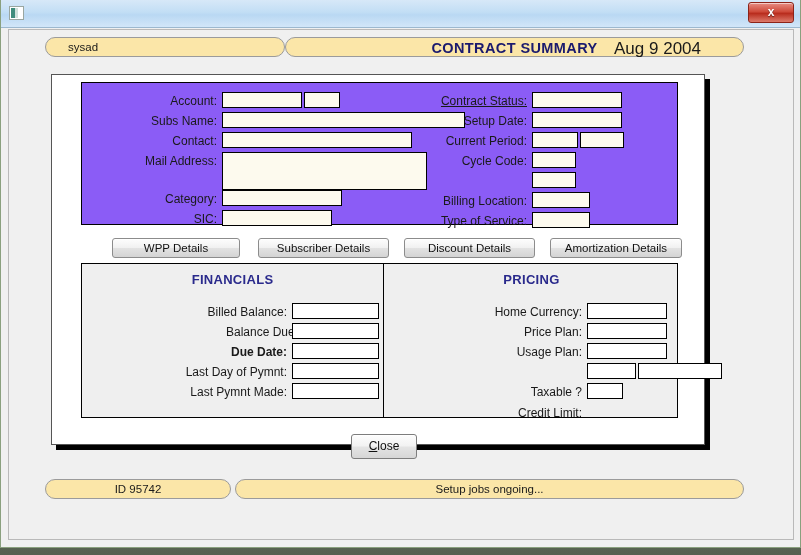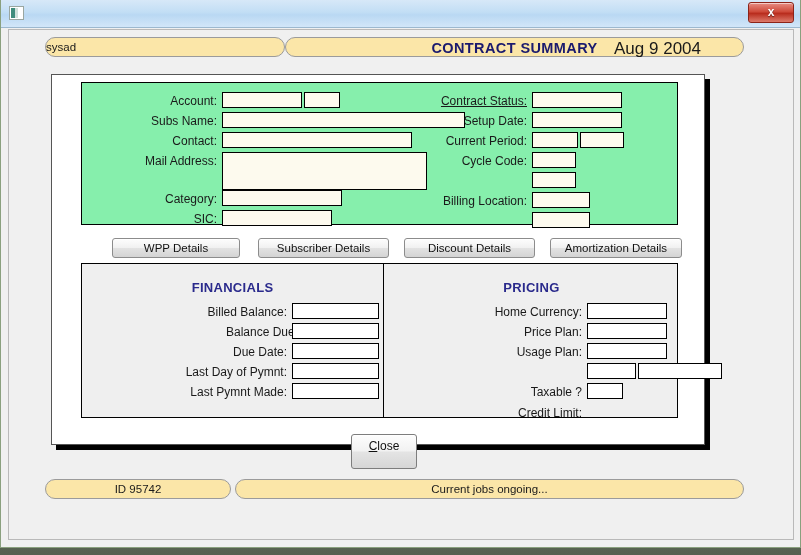--- a/index.html
+++ b/index.html
@@ -73,21 +73,21 @@
   .pill {
     position: absolute;
     background: #fbe6a8;
     border: 1px solid #9b9b9b;
     border-radius: 11px;
     height: 20px;
     line-height: 18px;
     font-size: 11.5px;
     color: #1a1a1a;
   }
-  #pill-user  { left: 36px;  top: 7px; width: 240px; }
+  #pill-user  { left: 36px;  top: 7px; width: 240px; padding-left: 22px; }
   #pill-title { left: 276px; top: 7px; width: 459px; }
   #title-text {
     position: absolute;
     left: 0; right: 0; top: 1px;
     text-align: center;
     font-size: 14.5px;
     font-weight: bold;
     color: #1a1a6e;
     letter-spacing: .4px;
   }
@@ -106,21 +106,21 @@
     background: #ffffff;
     border: 1px solid #555555;
     box-shadow: 5px 5px 0 0 #000000;
   }
 
   
   #top-panel {
     position: absolute;
     left: 29px; top: 7px;
     width: 597px; height: 143px;
-    background: #86efac;
+    background: #8b5cf6;
     border: 1px solid #000000;
   }
 
   
   .lbl {
     position: absolute;
     font-size: 12px;
     color: #1a1a1a;
     text-align: right;
     white-space: nowrap;
@@ -163,30 +163,29 @@
     background: #000000;
   }
   .sect-title {
     position: absolute;
     top: 8px;
     font-size: 13px;
     font-weight: bold;
     color: #2a2a8c;
     text-align: center;
     letter-spacing: .3px;
-    margin-top: 8px;
   }
   #fin-title { left: 0;   width: 301px; }
   #prc-title { left: 302px; width: 295px; }
 
   
   #close-action {
     position: absolute;
     left: 342px; top: 404px;
-    width: 66px; height: 35px;
+    width: 66px; height: 25px;
     background: linear-gradient(180deg,#fdfdfd 0%, #f2f2f2 48%, #e4e4e4 52%, #d6d6d6 100%);
     border: 1px solid #7d7d7d;
     border-radius: 3px;
     font-size: 12px;
     color: #111;
     text-align: center;
     line-height: 23px;
     box-shadow: inset 0 1px 0 #fff;
   }
   #close-action u { text-decoration: underline; }
@@ -240,20 +239,21 @@
         <div class="fld" style="left:140px; top:49px; width:190px;"></div>
         <div class="fld" style="left:140px; top:69px; width:205px; height:38px;"></div>
         <div class="fld" style="left:140px; top:107px;width:120px;"></div>
         <div class="fld" style="left:140px; top:127px;width:110px;"></div>
 
         <div class="lbl" style="left:300px; top:11px; width:145px;text-decoration:underline;">Contract Status:</div>
         <div class="lbl" style="left:300px; top:31px; width:145px;">Setup Date:</div>
         <div class="lbl" style="left:300px; top:51px; width:145px;">Current Period:</div>
         <div class="lbl" style="left:300px; top:71px; width:145px;">Cycle Code:</div>
         <div class="lbl" style="left:300px; top:111px;width:145px;">Billing Location:</div>
+        <div class="lbl" style="left:300px; top:131px;width:145px;">Type of Service:</div>
 
         <div class="fld" style="left:450px; top:9px;  width:90px;"></div>
         <div class="fld" style="left:450px; top:29px; width:90px;"></div>
         <div class="fld" style="left:450px; top:49px; width:46px;"></div>
         <div class="fld" style="left:498px; top:49px; width:44px;"></div>
         <div class="fld" style="left:450px; top:69px; width:44px;"></div>
         <div class="fld" style="left:450px; top:89px; width:44px;"></div>
         <div class="fld" style="left:450px; top:109px;width:58px;"></div>
         <div class="fld" style="left:450px; top:129px;width:58px;"></div>
       </div>
@@ -264,21 +264,21 @@
       <div class="detbtn" style="left:498px; width:132px;">Amortization Details</div>
 
       <div id="low-panel">
         <div id="low-divider"></div>
 
         <div id="fin-panel">
           <div class="sect-title" id="fin-title">FINANCIALS</div>
 
           <div class="lbl" style="left:30px; top:41px; width:175px;">Billed Balance:</div>
           <div class="lbl" style="left:41px; top:61px; width:175px;">Balance Due:</div>
-          <div class="lbl" style="left:30px; top:81px; width:175px;">Due Date:</div>
+          <div class="lbl" style="left:30px; top:81px; width:175px;font-weight:bold;">Due Date:</div>
           <div class="lbl" style="left:30px; top:101px;width:175px;">Last Day of Pymnt:</div>
           <div class="lbl" style="left:30px; top:121px;width:175px;">Last Pymnt Made:</div>
 
           <div class="fld" style="left:210px; top:39px; width:87px;"></div>
           <div class="fld" style="left:210px; top:59px; width:87px;"></div>
           <div class="fld" style="left:210px; top:79px; width:87px;"></div>
           <div class="fld" style="left:210px; top:99px; width:87px;"></div>
           <div class="fld" style="left:210px; top:119px;width:87px;"></div>
         </div>
 
@@ -299,16 +299,16 @@
           <div class="fld" style="left:505px; top:119px;width:36px;"></div>
         </div>
       </div>
     </div>
 
     <div id="close-action">
       <u>C</u><span>lose</span>
     </div>
 
     <div class="pill" id="pill-id">ID 95742</div>
-    <div class="pill" id="pill-status">Current jobs ongoing...</div>
+    <div class="pill" id="pill-status">Setup jobs ongoing...</div>
 
   </div>
 </div>
 
 </body></html>

